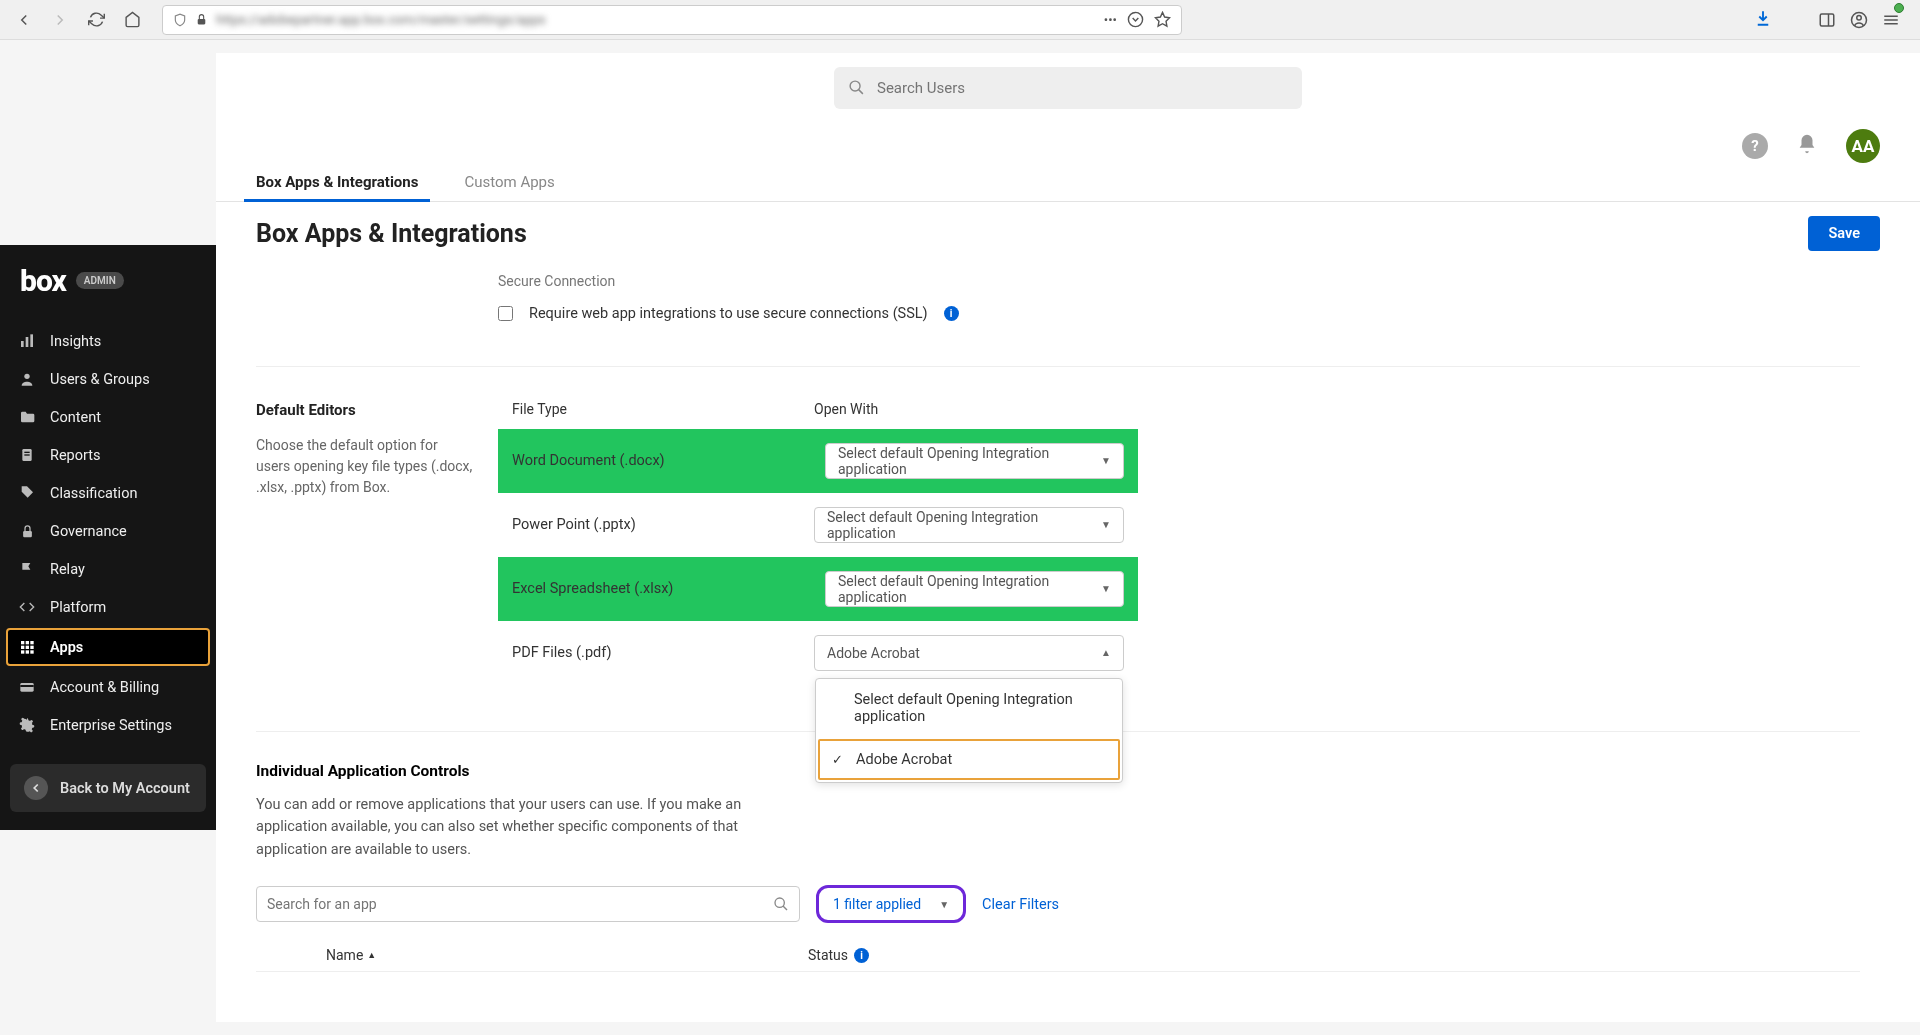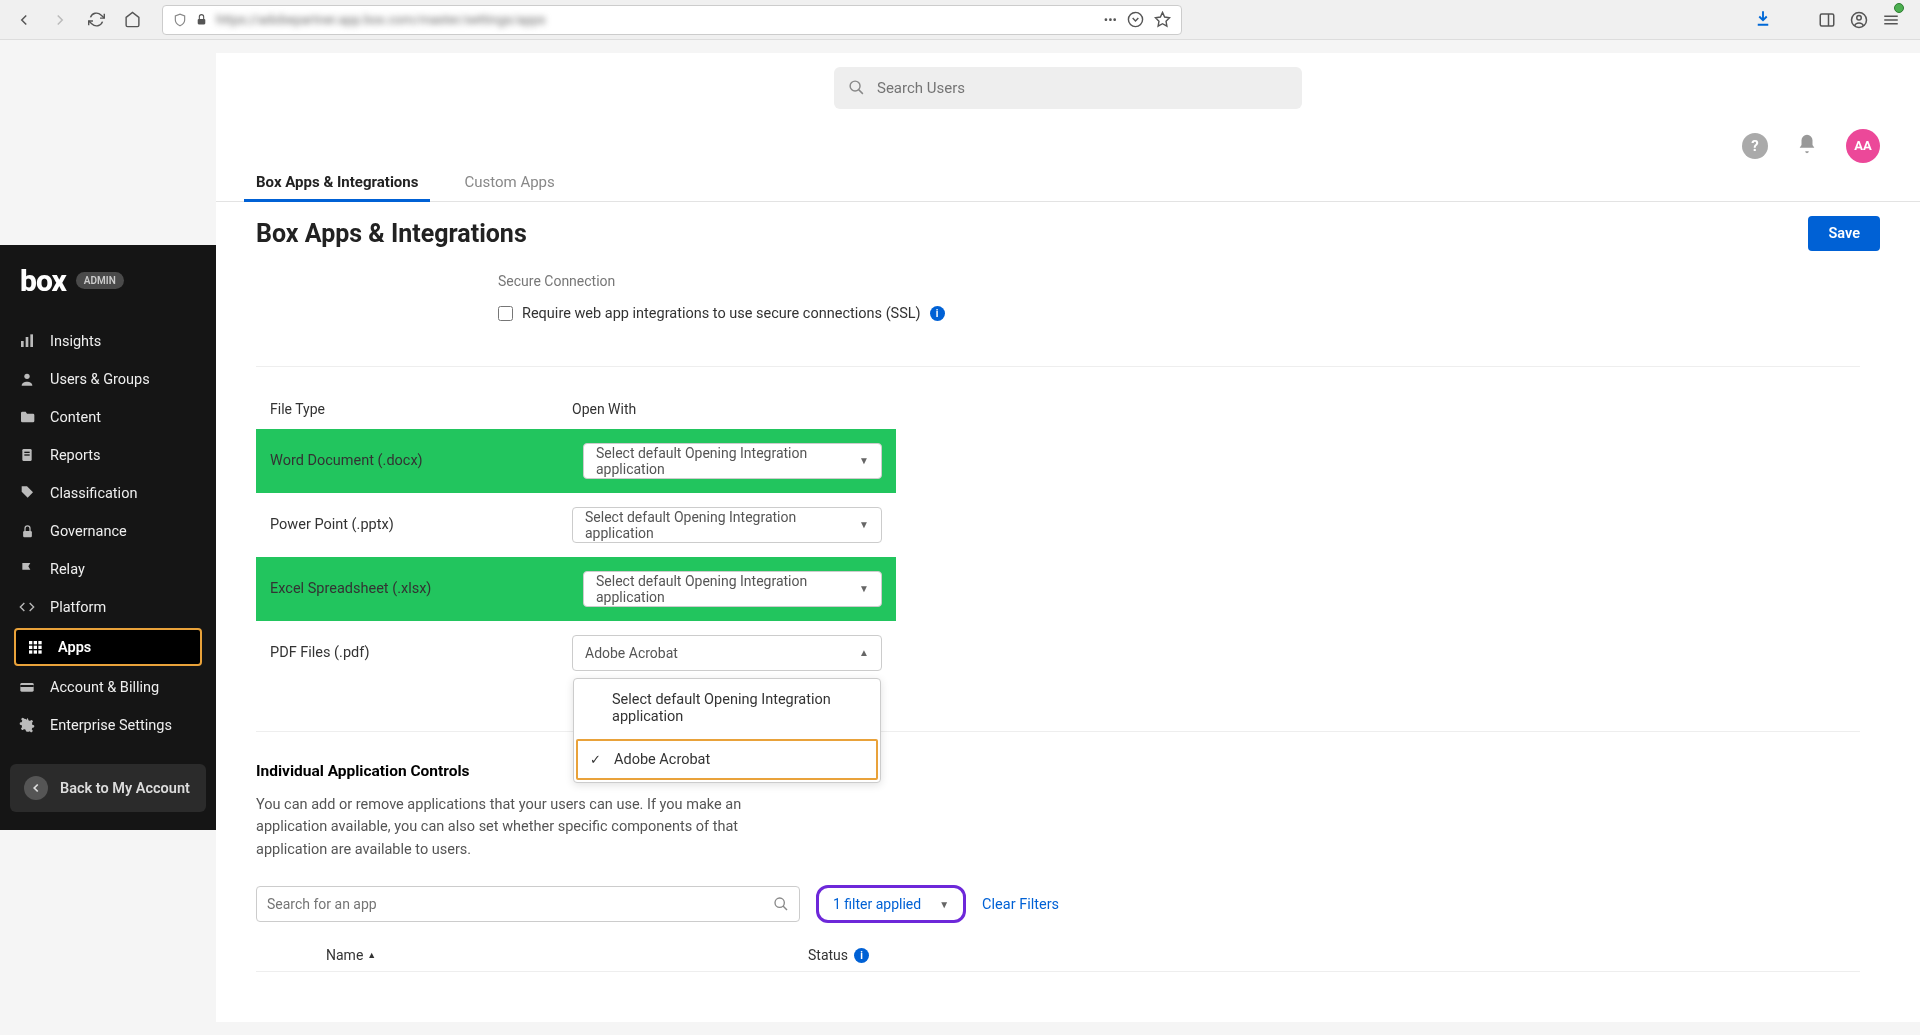--- a/index.html
+++ b/index.html
@@ -18,49 +18,49 @@
 
 .app { display:flex; height:995px;align-items:center; }
 
 
 .sidebar { width:216px; background:#151515; color:#dcdcdc; display:flex; flex-direction:column; }
 .logo-row { display:flex; align-items:center; padding:18px 20px 18px 20px; gap:10px; }
 .logo { font-size:30px; font-weight:800; letter-spacing:-1px; color:#fff; }
 .admin-pill { background:#4a4a4a; color:#ccc; font-size:10px; padding:3px 8px; border-radius:10px; font-weight:600; }
 .nav { list-style:none; padding:6px 0; flex:1; }
 .nav li { display:flex; align-items:center; gap:14px; padding:10px 18px; font-size:14.5px; color:#eee; cursor:pointer; }
-.nav li.active { background:#000; border:2px solid #e9a23a; border-radius:4px; margin:2px 14px; padding:8px 10px; }
+.nav li.active { background:#000; border:2px solid #e9a23a; border-radius:4px; margin:2px 6px; padding:8px 10px; }
 .nav .icon { width:18px; height:18px; display:inline-flex; align-items:center; justify-content:center; color:#bbb; flex-shrink:0; }
 .back-account { margin:14px 10px 18px 10px; background:#2b2b2b; border-radius:6px; padding:12px 14px; display:flex; align-items:center; gap:12px; font-size:14.5px; font-weight:600; cursor:pointer; }
 .back-account .circ { width:24px;height:24px;background:#555;border-radius:50%;display:flex;align-items:center;justify-content:center; }
 
 
 .main { flex:1; background:#fff; display:flex; flex-direction:column; }
 .topbar { display:flex; align-items:center; padding:14px 40px 0 40px; gap:20px;flex-direction:column; }
 .search-box { width:468px; height:42px; background:#eee; border-radius:6px; display:flex; align-items:center; padding:0 14px; gap:12px; color:#777; }
 .search-box input { border:none; background:transparent; outline:none; font-size:15px; flex:1; color:#555; }
 .top-right { margin-left:auto; display:flex; align-items:center; gap:28px; }
 .help-circle { width:26px;height:26px;border-radius:50%;background:#aaa;color:#fff;display:flex;align-items:center;justify-content:center;font-weight:700;font-size:15px; }
 .bell { color:#888; }
-.avatar { width:34px;height:34px;border-radius:50%;background:#ec4899;color:#fff;display:flex;align-items:center;justify-content:center;font-weight:700;font-size:13px; }
+.avatar { width:34px;height:34px;border-radius:50%;background:#4d7c0f;color:#fff;display:flex;align-items:center;justify-content:center;font-weight:700;font-size:17px; }
 
 .tabs { display:flex; gap:46px; padding:10px 40px 0 40px; border-bottom:1px solid #e3e3e3; }
 .tab { padding:0 0 10px 0; font-size:15px; color:#888; cursor:pointer; position:relative; }
 .tab.active { color:#222; font-weight:700; }
 .tab.active::after { content:""; position:absolute; left:-12px; right:-12px; bottom:-1px; height:3px; background:#0061d5; }
 
 .page-header { display:flex; align-items:center; padding:14px 40px; }
 .page-header h1 { font-size:25px; font-weight:700; color:#222; }
 .save-btn { margin-left:auto; background:#0061d5; color:#fff; border:none; border-radius:4px; padding:9px 20px; font-size:14.5px; font-weight:600; cursor:pointer; }
 
 .content-scroll { padding:0 60px 20px 40px; overflow:auto; flex:1; }
 
 .section-secure { padding:8px 0 44px 242px; border-bottom:1px solid #eee; }
 .sec-label { color:#777; font-size:14px; margin-bottom:16px; }
-.checkbox-row { display:flex; align-items:center; gap:9px; font-size:14.5px; color:#333; }
+.checkbox-row { display:flex; align-items:center; gap:16px; font-size:14.5px; color:#333; }
 .checkbox-row input[type=checkbox] { width:15px; height:15px; }
 .info-i { display:inline-flex; width:15px;height:15px;border-radius:50%;background:#0061d5;color:#fff;font-size:10px;font-weight:700;align-items:center;justify-content:center; }
 
 .editors-section { display:flex; padding:34px 0 46px 0; border-bottom:1px solid #eee; }
 .editors-left { width:242px; padding-right:24px; }
 .editors-left h3 { font-size:15px; font-weight:700; color:#222; margin-bottom:16px; }
 .editors-left p { font-size:14px; color:#666; line-height:1.5; }
 .editors-table { flex:1; max-width:640px; }
 .et-head { display:flex; padding:0 14px 12px 14px; font-size:14px; color:#333; }
 .et-head .c1 { width:302px; }
@@ -312,20 +312,24 @@
       <div class="section-secure">
         <div class="sec-label">Secure Connection</div>
         <label class="checkbox-row">
           <input type="checkbox" style="">
           <span>Require web app integrations to use secure connections (SSL)</span>
           <span class="info-i">i</span>
         </label>
       </div>
 
       <div class="editors-section">
+        <div class="editors-left">
+          <h3>Default Editors</h3>
+          <p>Choose the default option for users opening key file types (.docx, .xlsx, .pptx) from Box.</p>
+        </div>
         <div class="editors-table">
           <div class="et-head">
             <div class="c1">File Type</div>
             <div>Open With</div>
           </div>
           <div class="et-row shaded">
             <div class="c1">Word Document (.docx)</div>
             <div class="select">
                 <span>Select default Opening Integration application</span>
                 <span class="caret">▼</span>

